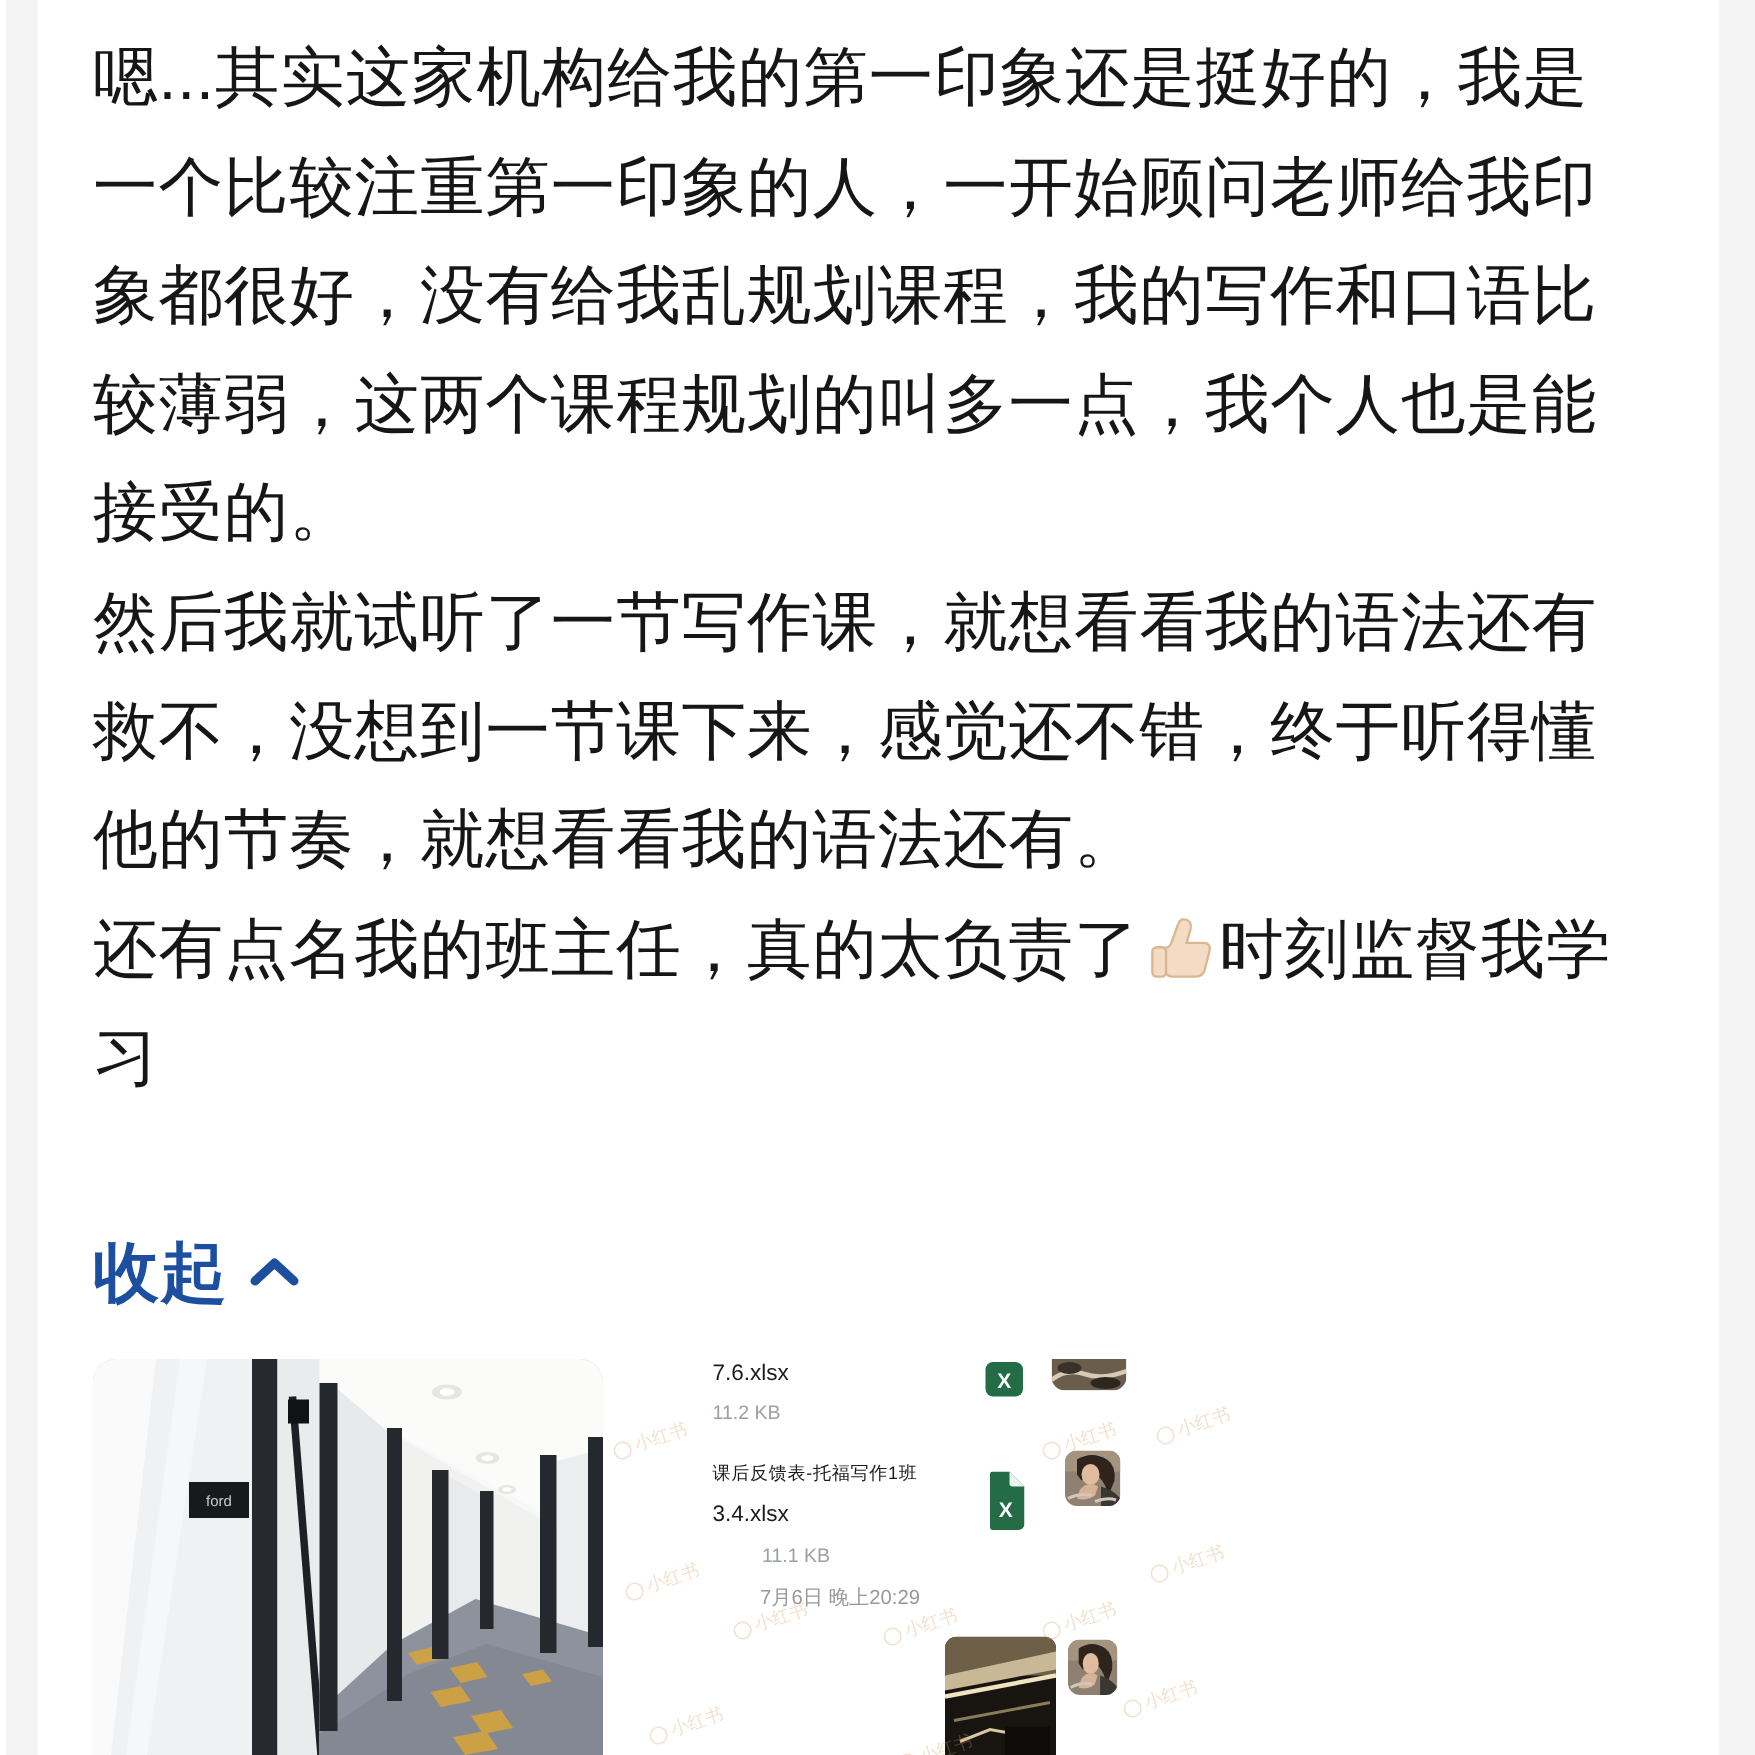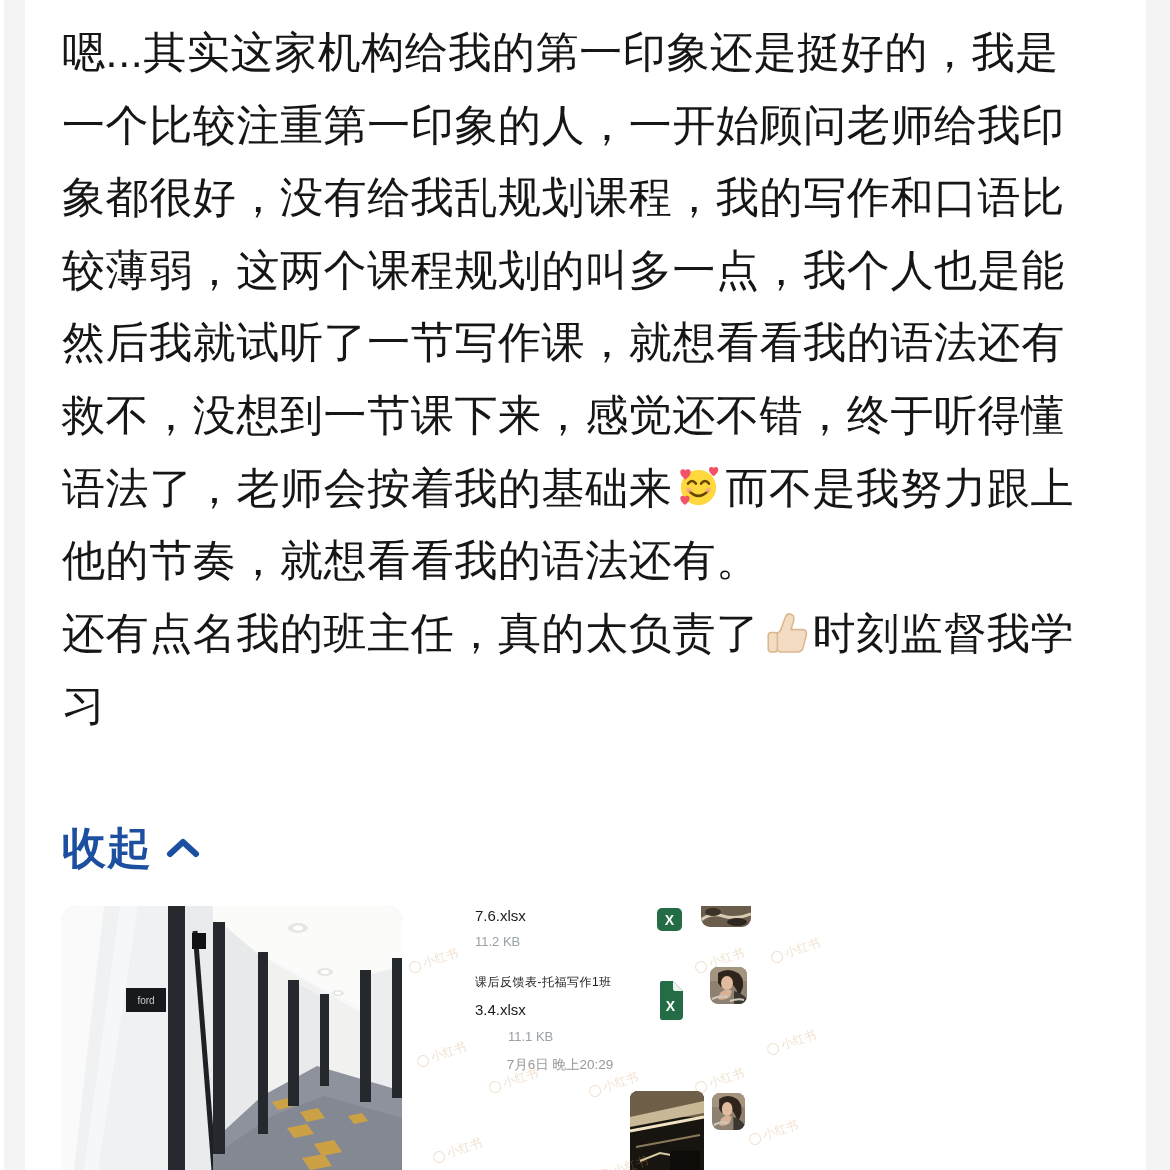--- a/index.html
+++ b/index.html
@@ -56,35 +56,23 @@
 
 <div class="page">
   <div class="edge-strip left"></div>
   <div class="edge-strip right"></div>
 
   <div class="post-paragraph">
       <div class="post-line">嗯...其实这家机构给我的第一印象还是挺好的，我是</div>
       <div class="post-line">一个比较注重第一印象的人，一开始顾问老师给我印</div>
       <div class="post-line">象都很好，没有给我乱规划课程，我的写作和口语比</div>
       <div class="post-line">较薄弱，这两个课程规划的叫多一点，我个人也是能</div>
+      <div class="post-line">接受的。</div>
       <div class="post-line">然后我就试听了一节写作课，就想看看我的语法还有</div>
       <div class="post-line">救不，没想到一节课下来，感觉还不错，终于听得懂</div>
-      <div class="post-line">语法了，老师会按着我的基础来<svg class="emoji" viewBox="0 0 36 36">
-          <circle cx="18" cy="18" r="13.5" fill="#ffd83d"></circle>
-          <path d="M10,15 q3,-4 6,0" stroke="#664500" stroke-width="2" fill="none" stroke-linecap="round"></path>
-          <path d="M20,15 q3,-4 6,0" stroke="#664500" stroke-width="2" fill="none" stroke-linecap="round"></path>
-          <path d="M11,21 q7,7 14,0" stroke="#664500" stroke-width="2" fill="none" stroke-linecap="round"></path>
-          <circle cx="10.5" cy="20" r="2" fill="#f9a88a" opacity="0.8"></circle>
-          <circle cx="25.5" cy="20" r="2" fill="#f9a88a" opacity="0.8"></circle>
-          <g fill="#f25268">
-            <path d="M4,6 a2.2,2.2 0 0 1 4,-1 a2.2,2.2 0 0 1 4,1 q0,3 -4,6 q-4,-3 -4,-6 z"></path>
-            <path d="M26,4 a2,2 0 0 1 3.6,-0.9 a2,2 0 0 1 3.6,0.9 q0,2.6 -3.6,5.4 q-3.6,-2.8 -3.6,-5.4 z"></path>
-            <path d="M4,26 a2,2 0 0 1 3.6,-0.9 a2,2 0 0 1 3.6,0.9 q0,2.6 -3.6,5.4 q-3.6,-2.8 -3.6,-5.4 z"></path>
-          </g>
-        </svg>而不是我努力跟上</div>
       <div class="post-line">他的节奏，就想看看我的语法还有。</div>
       <div class="post-line">还有点名我的班主任，真的太负责了<svg class="emoji" viewBox="0 0 36 36">
           <path d="M14,33 h12 q4,0 4.8,-3.6 l2.4,-9.6 q0.8,-4 -3.2,-4 h-8.5 l2,-7 q1,-4.2 -2.8,-5 q-2.6,-0.4 -3.6,2.6 l-3.5,9.6 q-1,2.4 -3.6,2.4 v12 q2,2.6 4,2.6 z" fill="#f3dcc3" stroke="#dbb78f" stroke-width="1.2"></path>
           <rect x="4" y="18" width="7" height="15" rx="2.2" fill="#f3dcc3" stroke="#dbb78f" stroke-width="1.2"></rect>
         </svg>时刻监督我学</div>
       <div class="post-line">习</div>
     </div>
 
   <div class="collapse-link">
     <span class="collapse-label">收起</span>

